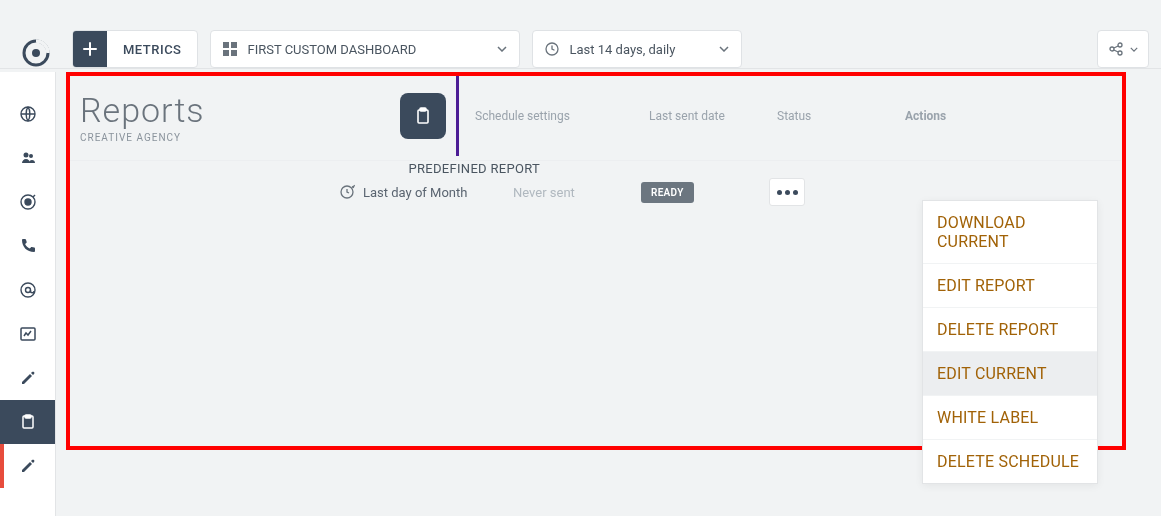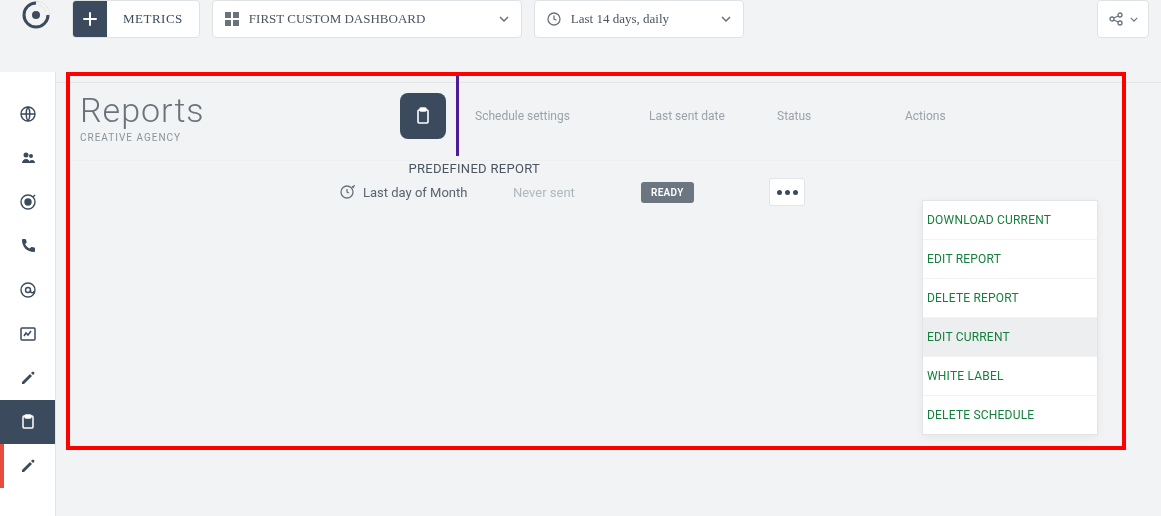--- a/index.html
+++ b/index.html
@@ -7,27 +7,26 @@
       font-family: -apple-system, BlinkMacSystemFont, "Segoe UI", Roboto, Arial, sans-serif;
       background: #f1f3f4;
       width: 1161px;
       height: 516px;
       overflow: hidden;
       position: relative;
     }
 
     
     .topbar {
-      height: 83px;
-      display: flex;
-      align-items: flex-start;
+      height: 69px;
+      display: flex;
+      align-items: flex-end;
       padding: 0 12px;
       gap: 12px;
       border-bottom: 1px solid #e2e4e6;
-      font-family: Liberation Serif, serif;
     }
     .logo {
       width: 48px;
       display: flex;
       align-items: center;
       justify-content: center;
     }
     .logo svg { display: block; }
 
     .metrics-group {
@@ -192,21 +191,21 @@
       right: 40px;
       height: 80px;
       display: flex;
       align-items: center;
       border-left: 3px solid #4c1d95;
     }
     .col { font-size: 12px; color: #9aa3ac; }
     .col.schedule { margin-left: 16px; width: 174px; }
     .col.lastsent { width: 128px; }
     .col.status { width: 128px; }
-    .col.actions { width: 100px; }
+    .col.actions { width: 100px; font-weight: bold; }
 
     
     .report-row {
       position: absolute;
       left: 14px;
       top: 88px;
       right: 40px;
       height: 48px;
       display: flex;
       align-items: center;
@@ -271,23 +270,23 @@
       position: absolute;
       left: 922px;
       top: 200px;
       width: 176px;
       background: #fff;
       border: 1px solid #e2e4e6;
       box-shadow: 0 2px 8px rgba(0,0,0,0.06);
       z-index: 10;
     }
     .action-item {
-      padding: 12px 4px;
-      font-size: 12px;
-      color: #15803d;
+      padding: 12px 14px;
+      font-size: 16px;
+      color: #a16207;
       letter-spacing: 0.2px;
       cursor: pointer;
       border-bottom: 1px solid #f1f3f4;
     }
     .action-item:last-child { border-bottom: none; }
     .action-item.highlighted { background: #eceef0; }
 
     svg { display: block; }
   </style>
 </head>

